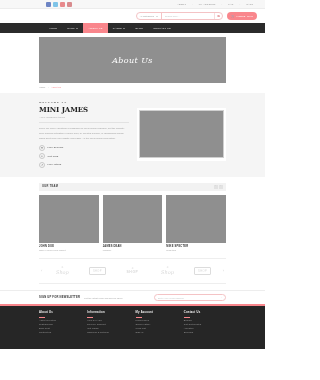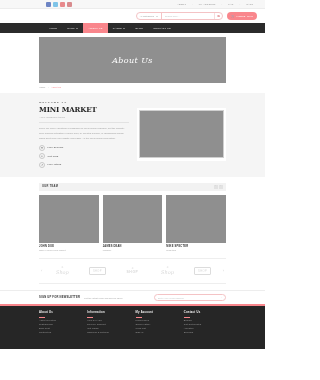--- a/index.html
+++ b/index.html
@@ -374,21 +374,21 @@
 
 <div class="crumbs">
   <span class="c-home">Home</span>
   <span class="c-sep">/</span>
   <span class="c-cur">About Us</span>
 </div>
 
 <div class="welcome-band">
   <div class="welcome-left">
     <div class="w-eyebrow">WELCOME TO</div>
-    <div class="w-title">MINI MARKET</div>
+    <div class="w-title">MINI JAMES</div>
     <div class="w-sub">A fully responsive theme</div>
     <div class="w-rule"></div>
     <div class="w-para">There are many variations of passages of lorem ipsum available, but the majority have suffered alteration in some form, by injected humour, or randomised words which don't look even slightly believable. All the lorem ipsum generators.</div>
     <div class="feat-list">
       <div class="feat">
         <span class="feat-ic">⚑</span>
         <span class="feat-txt">Free delivery</span>
       </div>
       <div class="feat">
         <span class="feat-ic">♦</span>

